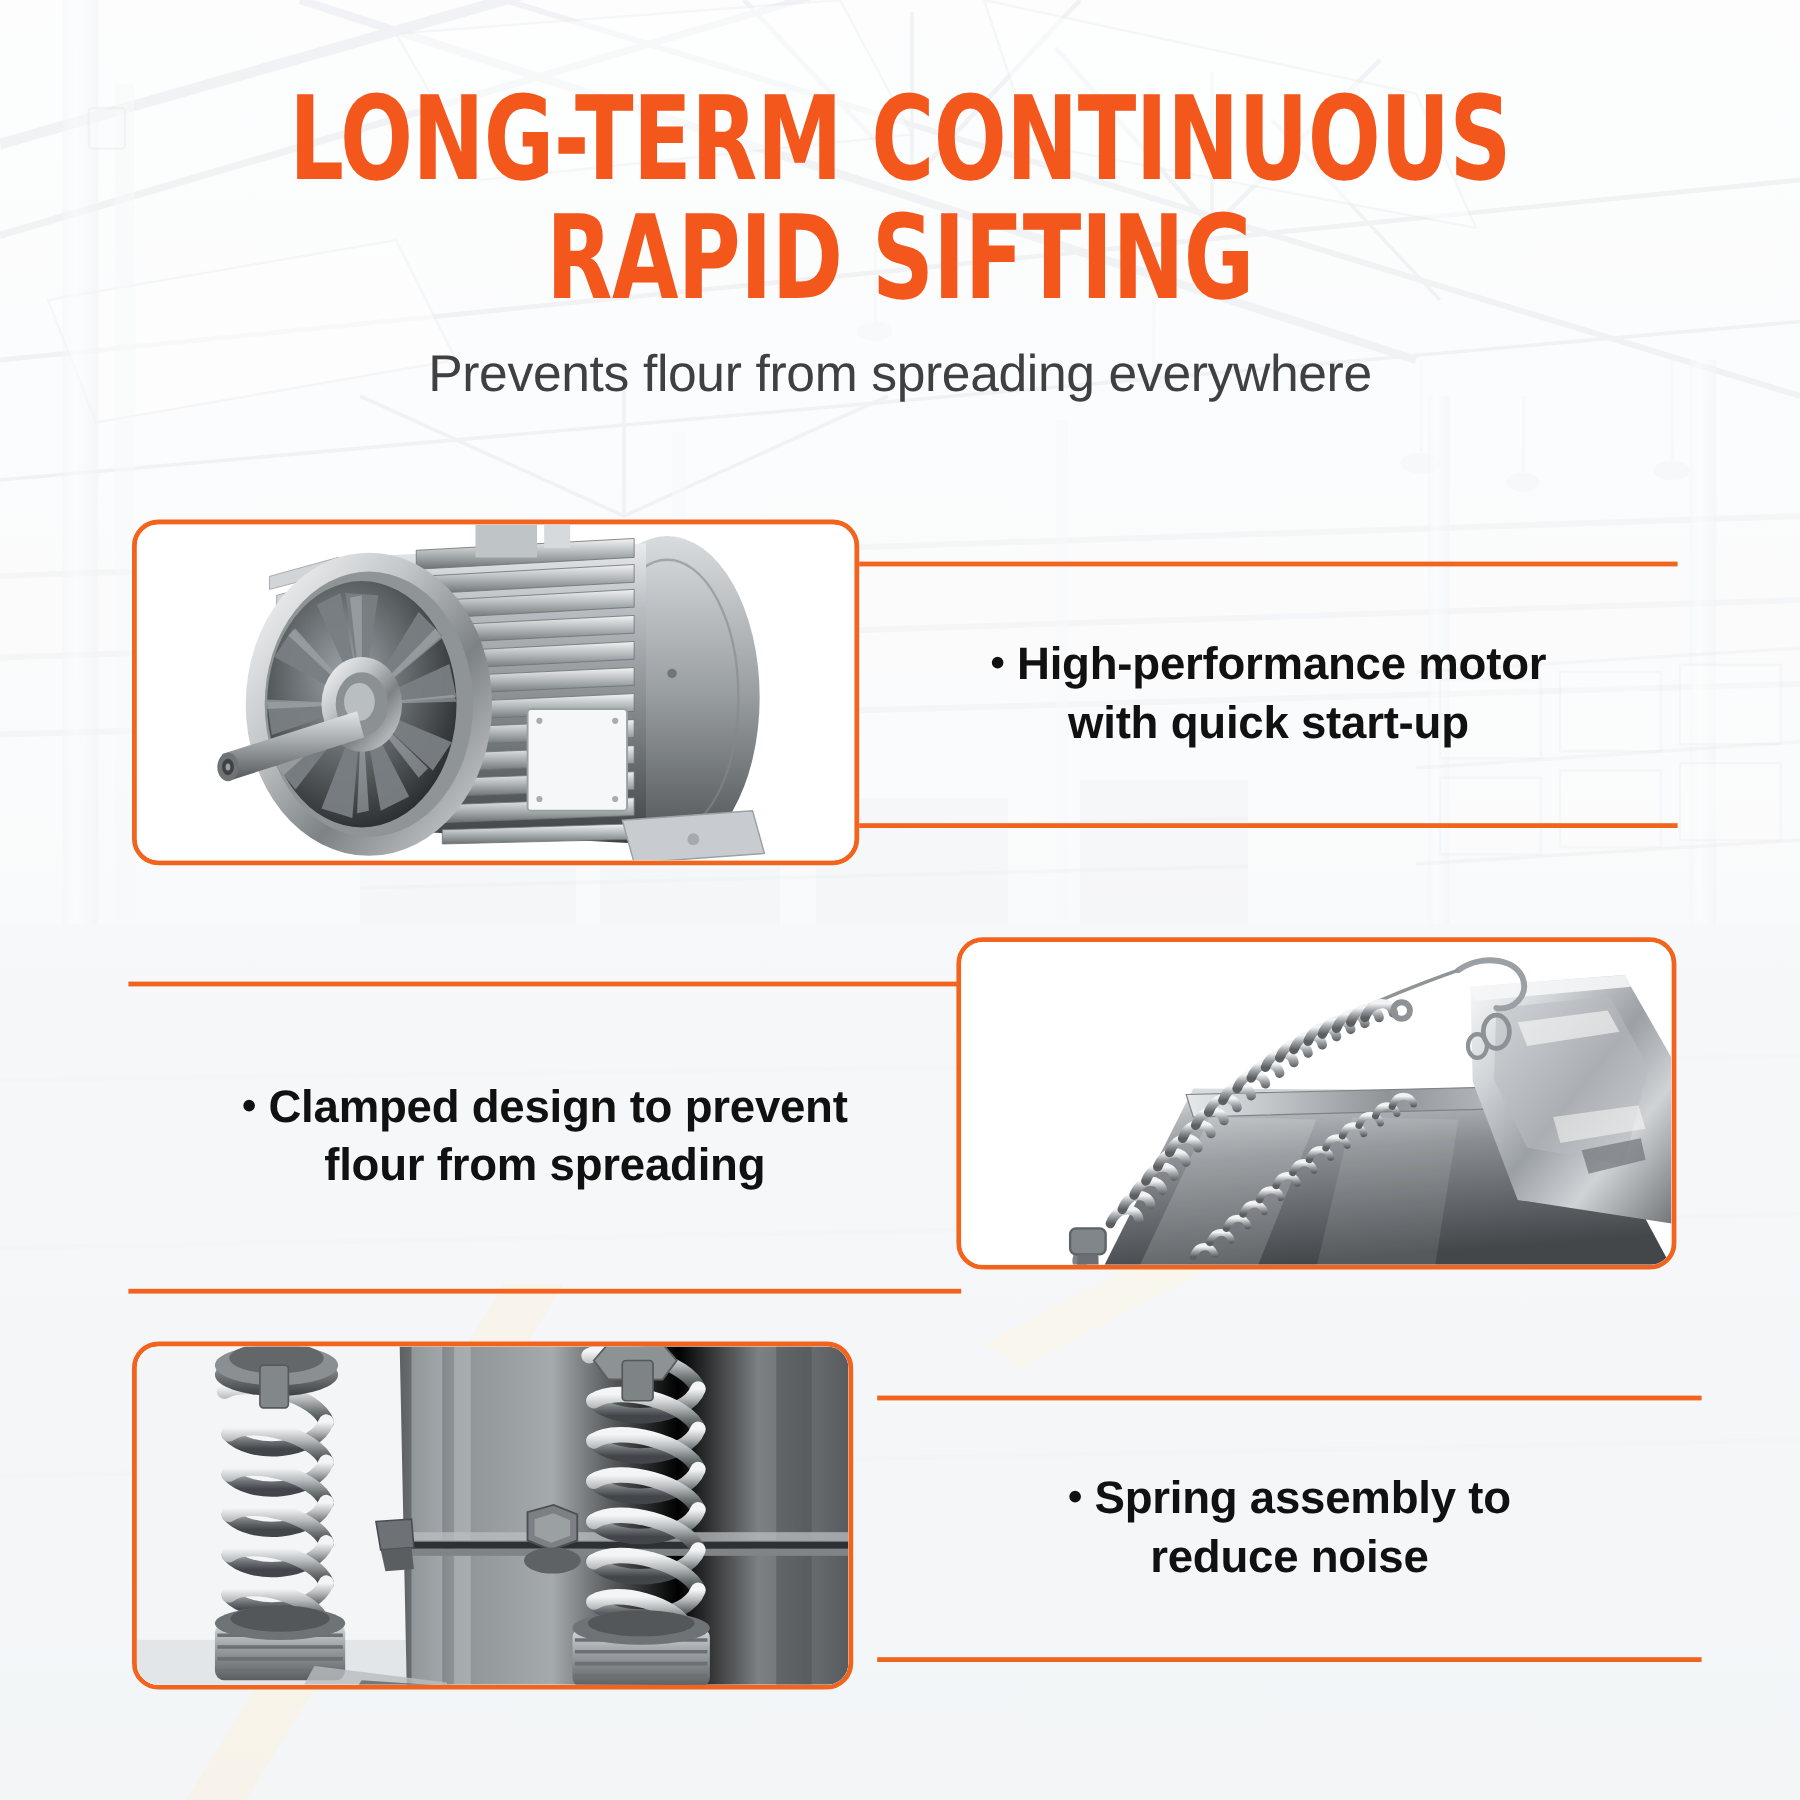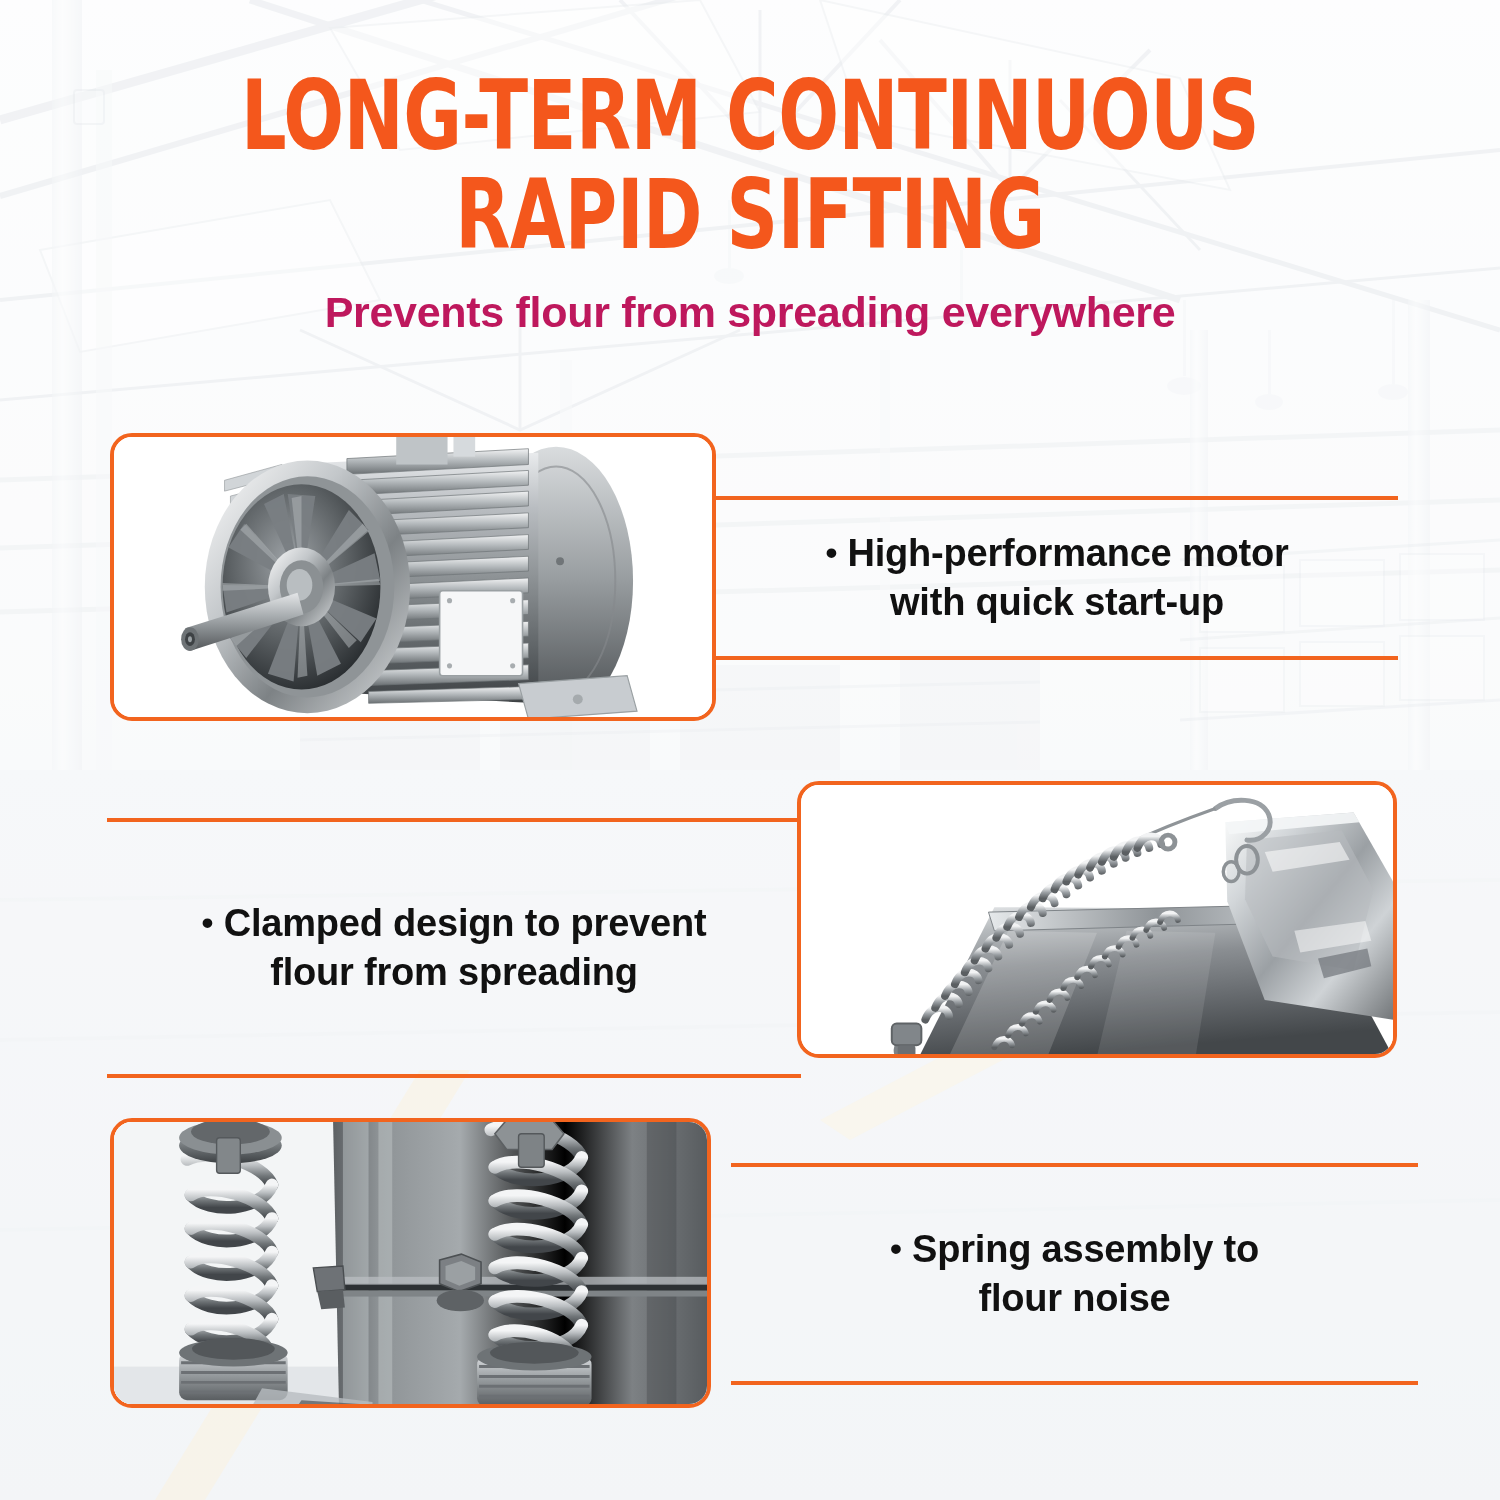--- a/index.html
+++ b/index.html
@@ -35,22 +35,22 @@
     letter-spacing:-0.5px;
     color:#f4571c;
     transform:scaleX(0.82);
     transform-origin:center center;
     white-space:nowrap;
   }
   #title-line-2 { margin-top:4px; }
   #subtitle {
     margin-top:26px;
     font-size:43px;
-    font-weight:bold;
-    color:#be185d;
+    font-weight:normal;
+    color:#404040;
     letter-spacing:-0.3px;
     white-space:nowrap;
   }
 
   
   .photo-frame {
     position:absolute;
     border:4px solid #f2641e;
     border-radius:22px;
     background:#ffffff;
@@ -78,21 +78,21 @@
     letter-spacing:-0.2px;
   }
   .panel-text .b-line { display:block; white-space:nowrap; }
   .bullet { font-size:34px; vertical-align:0.06em; }
 
   
   #frame-motor  { left:110px; top:433px;  width:606px; height:288px; }
   #frame-clamp  { left:797px; top:781px;  width:600px; height:277px; }
   #frame-spring { left:110px; top:1118px; width:601px; height:290px; }
 
-  #panel-motor  { left:716px;  top:496px;  width:682px;  height:164px;text-decoration:underline; }
+  #panel-motor  { left:716px;  top:468px;  width:682px;  height:222px;text-decoration:underline; }
   #panel-clamp  { left:107px;  top:818px;  width:694px;  height:260px; }
   #panel-spring { left:711px;  top:1163px; width:687px;  height:222px;margin-left:20px; }
 </style>
 </head>
 <body>
 
 <div id="page">
 
   <div id="bg">
     <svg viewBox="0 0 1500 1500" preserveAspectRatio="xMidYMid slice">
@@ -587,17 +587,17 @@
       <path d="M150 272 L262 286 L262 290 L140 290 Z" fill="#b8bdc0" opacity="0.8"></path>
       <path d="M190 284 L250 288 L250 290 L186 290 Z" fill="#3f4346" opacity="0.6"></path>
     </svg>
   </div>
 
   <div class="text-panel" id="panel-spring">
     <div class="rule top"></div>
     <div class="rule bottom"></div>
     <div class="panel-text">
       <span class="b-line"><span class="bullet">•</span> <span>Spring assembly to</span></span>
-      <span class="b-line">flour noise</span>
+      <span class="b-line">reduce noise</span>
     </div>
   </div>
 
 </div>
 
 </body></html>

